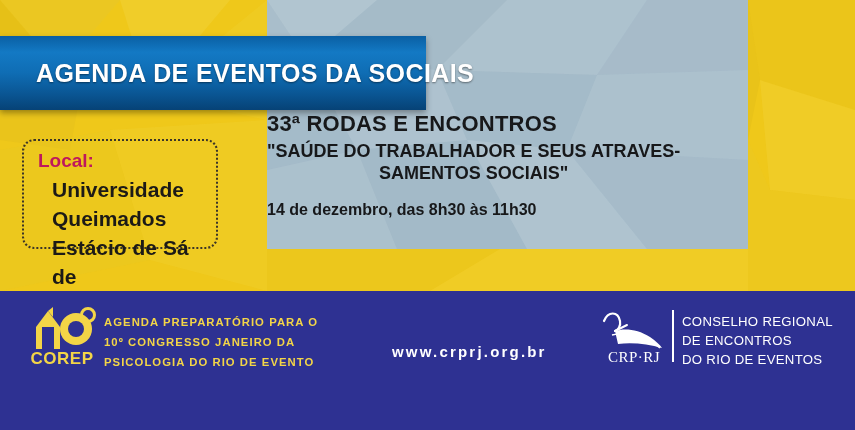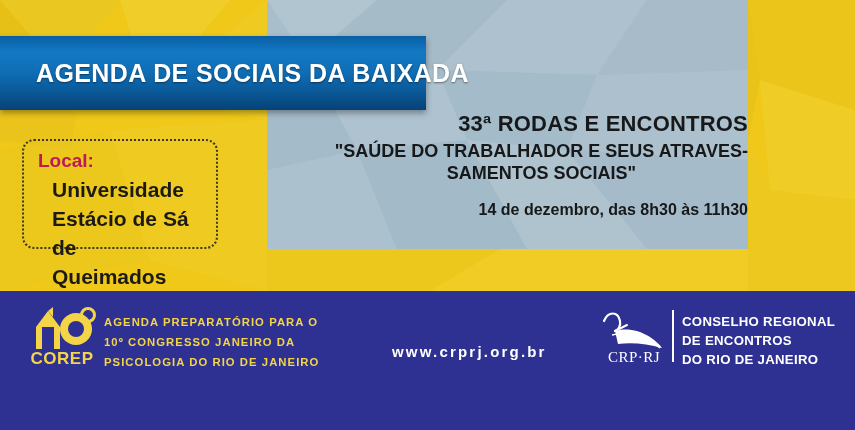--- a/index.html
+++ b/index.html
@@ -59,21 +59,21 @@
   }
   .local-lines {
     margin-top:4px; margin-left:14px;
     font-size:21px; font-weight:bold; color:#1c1a17;
     line-height:1.38;
   }
 
   
   .center-text {
     position:absolute; left:267px; top:0; width:481px; height:249px;
-    display:flex; flex-direction:column; align-items:flex-end;
+    display:flex; flex-direction:column; align-items:flex-start;
     padding-top:112px;
     color:#17181a;
     text-align:center;
   }
   .ev-title {
     font-size:22px; font-weight:bold; letter-spacing:0.2px; line-height:1.12;
   }
   .ev-sub {
     font-size:18px; font-weight:bold; line-height:1.22; margin-top:4px;
     max-width:440px;
@@ -107,21 +107,21 @@
 
   .crp-logo { position:absolute; left:598px; top:307px; width:72px; height:58px; }
 
   .crp-divider {
     position:absolute; left:672px; top:310px; width:2px; height:52px;
     background:#ffffff;
   }
 
   .crp-text {
     position:absolute; left:682px; top:312px;
-    color:#ffffff; font-size:13.2px; font-weight:bold;
+    color:#ffffff; font-size:13.2px; font-weight:normal;
     letter-spacing:0.3px; line-height:1.44;
     white-space:nowrap;
   }
 </style>
 </head>
 <body>
 
 <div id="poster">
 
   <div class="bg-yellow">
@@ -153,29 +153,29 @@
       <polygon points="170,70 330,75 300,150 200,140" fill="#9EB6C5" opacity="0.4"></polygon>
       <polygon points="330,75 481,70 481,160 300,150" fill="#B0C5D1" opacity="0.45"></polygon>
       <polygon points="0,170 90,150 130,249 0,249" fill="#AEC3D0" opacity="0.5"></polygon>
       <polygon points="90,150 200,140 260,249 130,249" fill="#9CB5C4" opacity="0.4"></polygon>
       <polygon points="200,140 300,150 380,249 260,249" fill="#B6CAD5" opacity="0.45"></polygon>
       <polygon points="300,150 481,160 481,249 380,249" fill="#A2B9C8" opacity="0.45"></polygon>
     </svg>
   </div>
 
   <div class="banner">
-    <div class="banner-title">AGENDA DE SOCIAIS DA BAIXADA</div>
+    <div class="banner-title">AGENDA DE EVENTOS DA SOCIAIS</div>
   </div>
 
   <div class="local-box">
     <div class="local-label">Local:</div>
     <div class="local-lines">
       <div>Universidade</div>
+      <div>Queimados</div>
       <div>Estácio de Sá de</div>
-      <div>Queimados</div>
     </div>
   </div>
 
   <div class="center-text">
     <div class="ev-title">33ª RODAS E ENCONTROS</div>
     <div class="ev-sub">
       <div>"SAÚDE DO TRABALHADOR E SEUS ATRAVES-</div>
       <div>SAMENTOS SOCIAIS"</div>
     </div>
     <div class="ev-date">14 de dezembro, das 8h30 às 11h30</div>
@@ -189,35 +189,35 @@
     <path d="M22 6 L27 12 L27 2 Z" fill="#F3D547"></path>
     <circle cx="50" cy="24" r="16" fill="#F3D547"></circle>
     <circle cx="50" cy="24" r="8" fill="#2E3192"></circle>
     <circle cx="62" cy="10" r="6.5" fill="none" stroke="#F3D547" stroke-width="3"></circle>
     <text x="36" y="59" font-family="Liberation Sans, sans-serif" font-size="17" font-weight="bold" fill="#F3D547" text-anchor="middle" letter-spacing="0.5">COREP</text>
   </svg>
 
   <div class="corep-text">
     <div>AGENDA PREPARATÓRIO PARA O</div>
     <div>10º CONGRESSO JANEIRO DA</div>
-    <div>PSICOLOGIA DO RIO DE JANEIRO</div>
+    <div>PSICOLOGIA DO RIO DE EVENTO</div>
   </div>
 
   <div class="site">www.crprj.org.br</div>
 
   <svg class="crp-logo" viewBox="0 0 72 58">
     <path d="M6 14 C10 4, 20 4, 22 14 C23 19, 20 23, 17 24" fill="none" stroke="#ffffff" stroke-width="2.2" stroke-linecap="round"></path>
     <path d="M17 24 C26 21, 40 22, 52 30 C58 34, 62 38, 64 41
              C50 37, 34 35, 20 37 Z" fill="#ffffff"></path>
     <path d="M17 24 L29 18" fill="none" stroke="#ffffff" stroke-width="2" stroke-linecap="round"></path>
     <path d="M14 28 C30 24, 48 28, 62 41" fill="none" stroke="#ffffff" stroke-width="1.6"></path>
     <text x="36" y="55" font-family="Liberation Serif, serif" font-size="15" fill="#ffffff" text-anchor="middle" letter-spacing="0.5">CRP·RJ</text>
   </svg>
 
   <div class="crp-divider"></div>
 
   <div class="crp-text">
     <div>CONSELHO REGIONAL</div>
     <div>DE ENCONTROS</div>
-    <div>DO RIO DE JANEIRO</div>
+    <div>DO RIO DE EVENTOS</div>
   </div>
 
 </div>
 
 </body></html>

